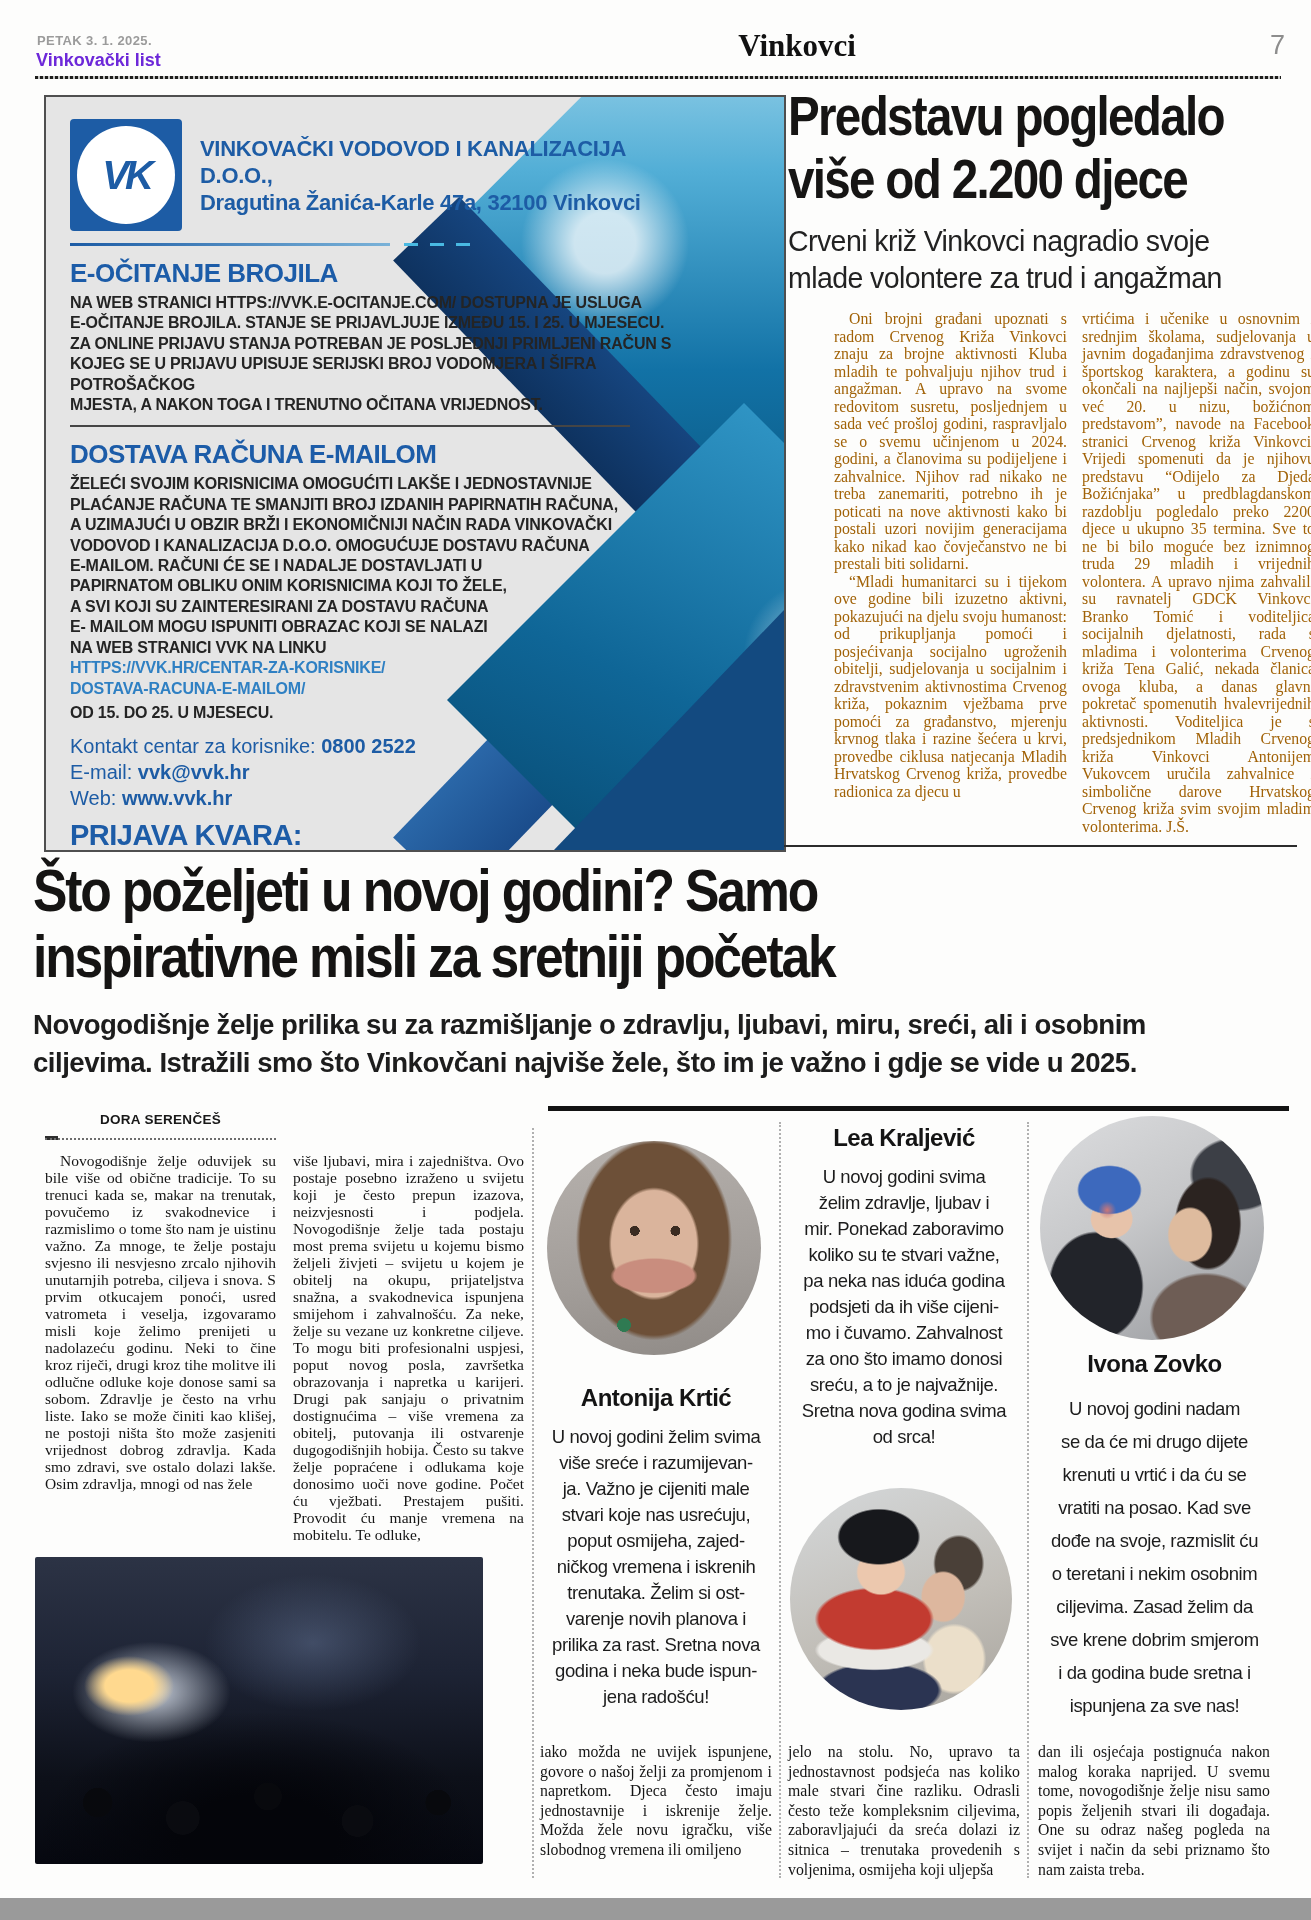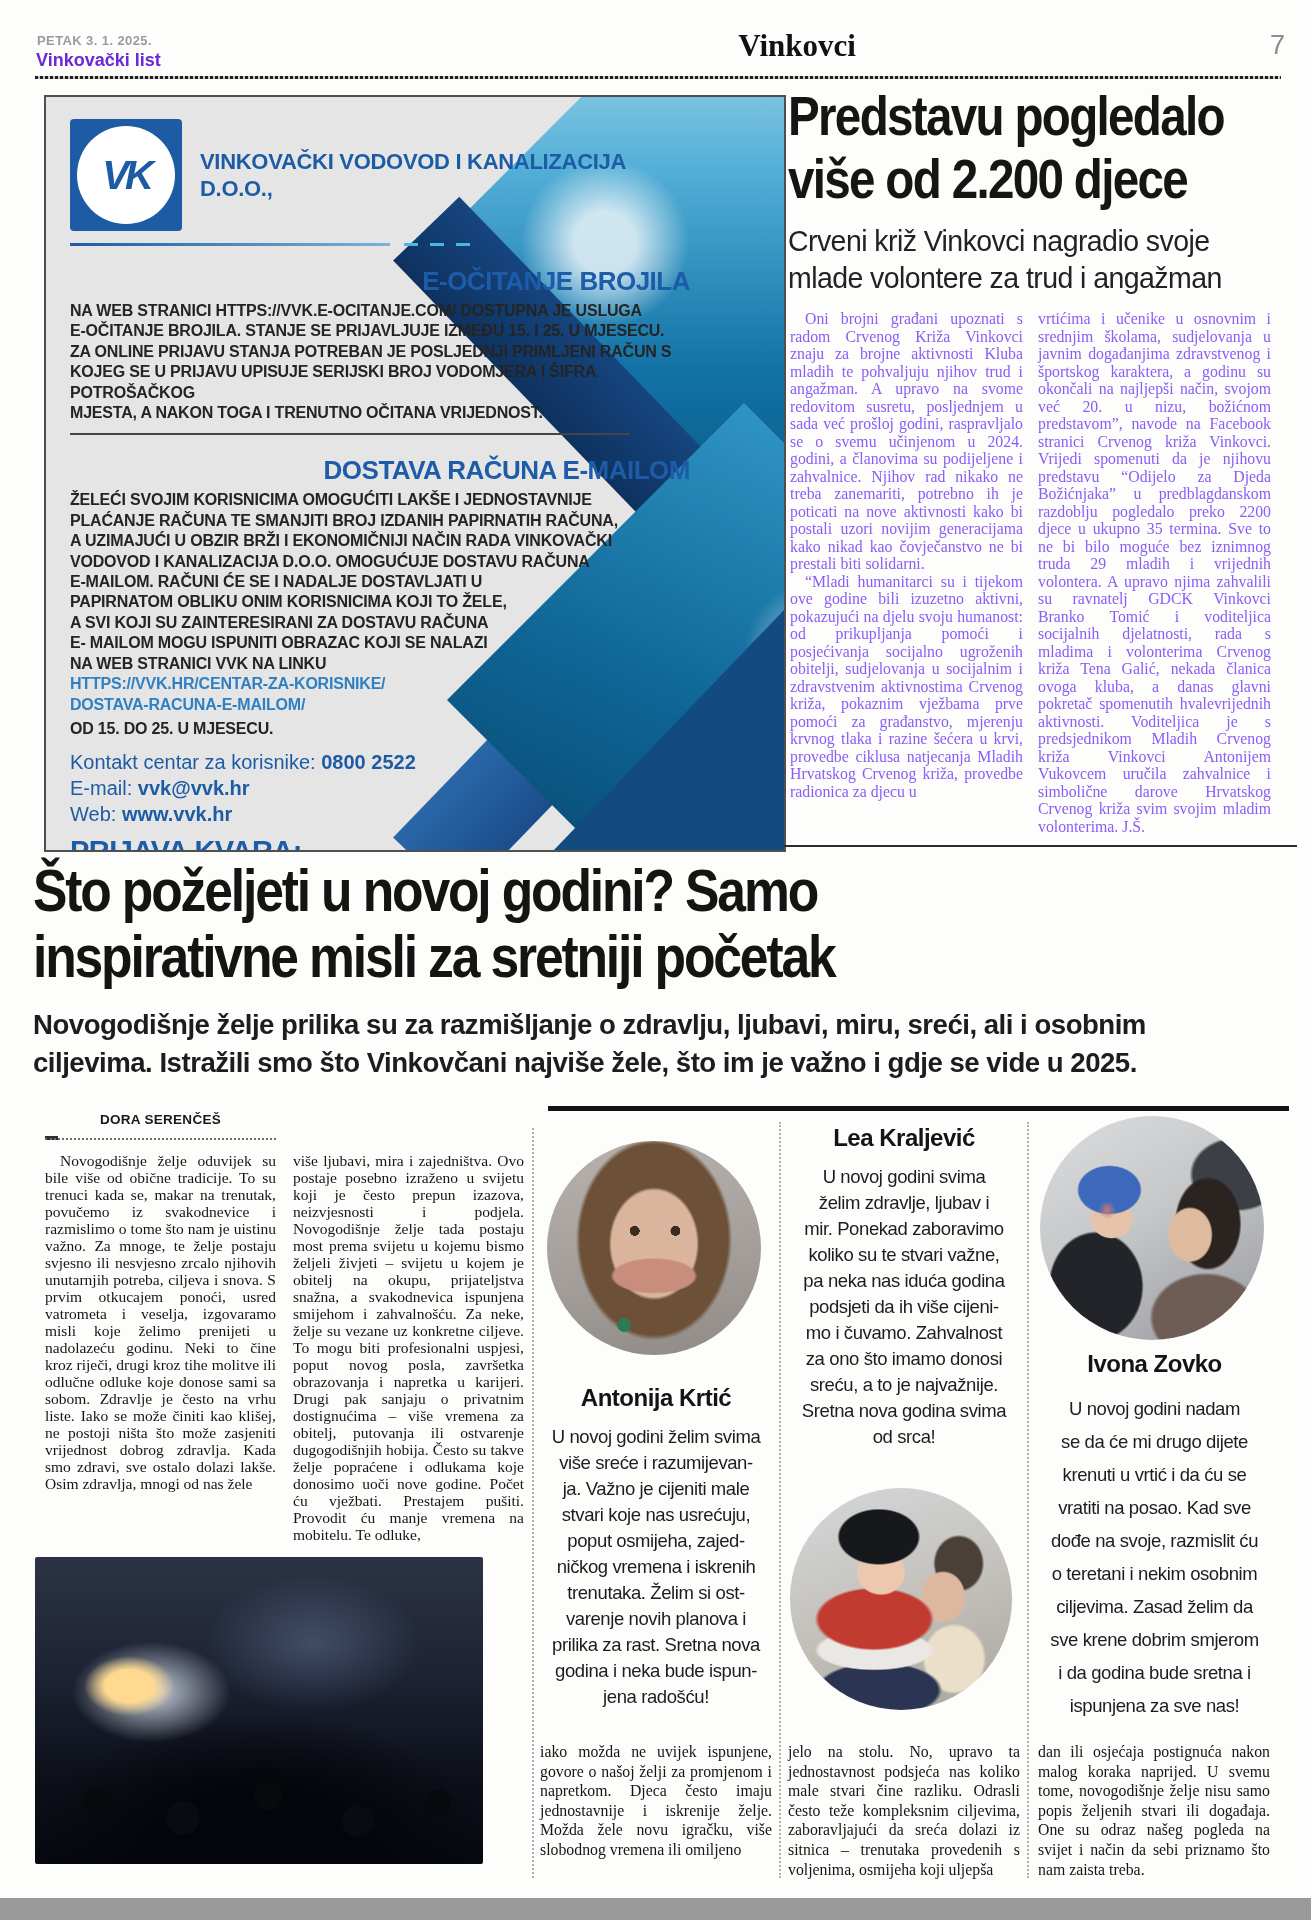--- a/index.html
+++ b/index.html
@@ -34,34 +34,34 @@
   .ad-content{position:absolute;left:24px;top:22px;width:620px;z-index:2;}
   .ad-logo-row{display:flex;gap:18px;align-items:center;}
   .ad-logo{width:112px;height:112px;background:#1d5ca5;border-radius:4px;display:flex;align-items:center;justify-content:center;flex:0 0 auto;}
   .ad-logo-inner{width:98px;height:98px;border-radius:50%;background:#fff;display:flex;align-items:center;justify-content:center;
                  font:italic 800 40px "Liberation Sans",sans-serif;color:#1d5ca5;letter-spacing:-4px;}
   .ad-company{font:700 22px/27px "Liberation Sans",sans-serif;color:#1d5ca5;letter-spacing:-.3px;}
   .ad-company .l2{font-weight:600;}
   .ad-hr1{margin-top:12px;width:320px;height:3px;background:linear-gradient(90deg,#1d5ca5,#7ab2d8);position:relative;}
   .ad-hr1::after{content:"";position:absolute;left:334px;top:0;width:70px;height:3px;
                  background:repeating-linear-gradient(90deg,#49b9e2 0 14px,transparent 14px 26px);}
-  .ad-h{margin-top:20px;font:800 26px "Liberation Sans",sans-serif;color:#1c5ca8;letter-spacing:-.5px;text-align:right;}
+  .ad-h{margin-top:12px;font:800 26px "Liberation Sans",sans-serif;color:#1c5ca8;letter-spacing:-.5px;}
   .ad-body{margin-top:4px;font:600 16px/20.4px "Liberation Sans",sans-serif;color:#242424;letter-spacing:-.2px;white-space:pre-line;}
   .ad-hr2{margin-top:10px;width:560px;height:2px;background:#454545;}
   .ad-link{font:600 16px/20.4px "Liberation Sans",sans-serif;color:#2f80c3;letter-spacing:-.2px;white-space:pre-line;}
   .ad-contact{margin-top:10px;font:400 20px/26px "Liberation Sans",sans-serif;color:#1d5ca5;}
   .ad-contact b{font-weight:800;}
   .ad-fault-title{margin-top:8px;font:800 29px "Liberation Sans",sans-serif;color:#1d5ca7;letter-spacing:-.5px;}
 
   
   .ta-h{left:788px;top:84px;width:560px;font:900 56px/63px "Liberation Sans",sans-serif;color:#161514;
         letter-spacing:-2px;transform:scaleX(.85);transform-origin:left top;white-space:nowrap;}
   .ta-sub{left:788px;top:222px;width:520px;font:500 30px/37px "Liberation Sans",sans-serif;color:#222;
           letter-spacing:-.6px;transform:scaleX(.95);transform-origin:left top;white-space:pre-line;}
-  .ta-col{width:233px;font:400 15.8px/17.5px "Liberation Serif",serif;text-align:justify;color:#8b5cf6;}
+  .ta-col{width:233px;font:400 15.8px/17.5px "Liberation Serif",serif;text-align:justify;color:#a16207;margin-left:44px;}
   .ta-col p{margin:0;text-indent:15px;}
   .ta-col1{left:790px;top:310px;height:528px;}
   .ta-col2{left:1038px;top:310px;height:528px;}
   .ta-rule{left:780px;width:517px;top:845px;height:2px;background:#2c2c2c;}
 
   
   .ft-h{left:33px;top:858px;font:900 60px/66px "Liberation Sans",sans-serif;color:#151413;letter-spacing:-2.5px;
         transform:scaleX(.86);transform-origin:left top;white-space:pre-line;}
   .ft-lead{left:33px;top:1006px;font:600 28px/38px "Liberation Sans",sans-serif;color:#1d1d1d;letter-spacing:-.5px;
            transform:scaleX(.985);transform-origin:left top;white-space:pre-line;}
@@ -158,20 +158,21 @@
       <div class="art-water2"></div>
       <div class="art-tri"></div>
     </div>
     <div class="ad-content">
       <div class="ad-logo-row">
         <div class="ad-logo">
           <div class="ad-logo-inner">VK</div>
         </div>
         <div class="ad-company">
           <div class="l1">VINKOVAČKI VODOVOD I KANALIZACIJA D.O.O.,</div>
+          <div class="l2">Dragutina Žanića-Karle 47a, 32100 Vinkovci</div>
         </div>
       </div>
       <div class="ad-hr1"></div>
       <div class="ad-h">E-OČITANJE BROJILA</div>
       <div class="ad-body">NA WEB STRANICI HTTPS://VVK.E-OCITANJE.COM/ DOSTUPNA JE USLUGA
 E-OČITANJE BROJILA. STANJE SE PRIJAVLJUJE IZMEĐU 15. I 25. U MJESECU.
 ZA ONLINE PRIJAVU STANJA POTREBAN JE POSLJEDNJI PRIMLJENI RAČUN S
 KOJEG SE U PRIJAVU UPISUJE SERIJSKI BROJ VODOMJERA I ŠIFRA POTROŠAČKOG
 MJESTA, A NAKON TOGA I TRENUTNO OČITANA VRIJEDNOST.</div>
       <div class="ad-hr2"></div>

